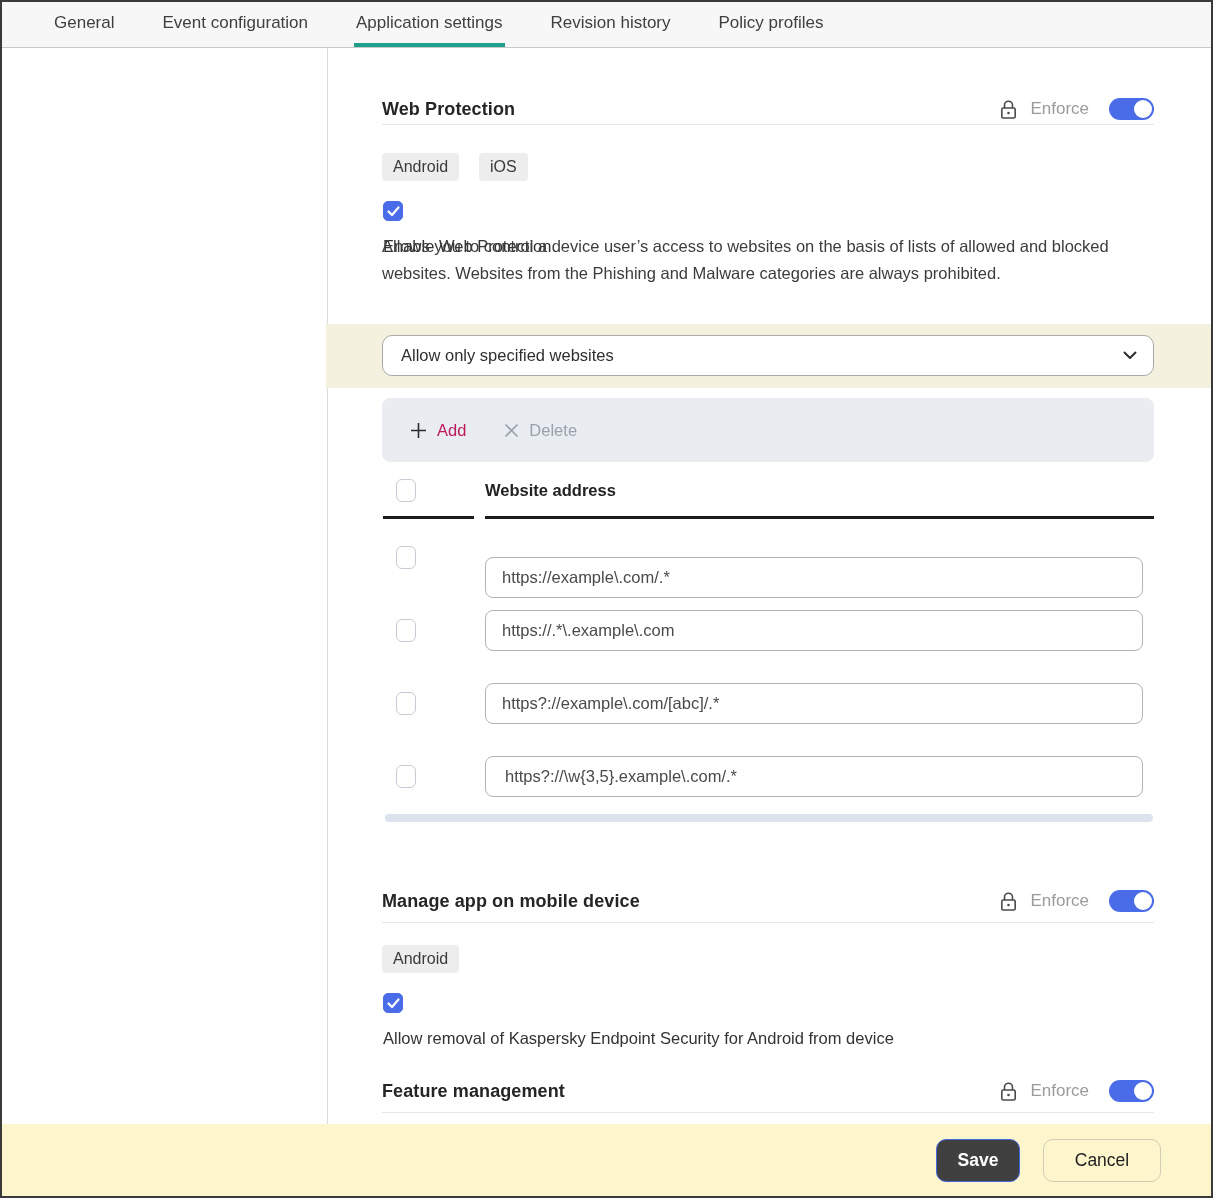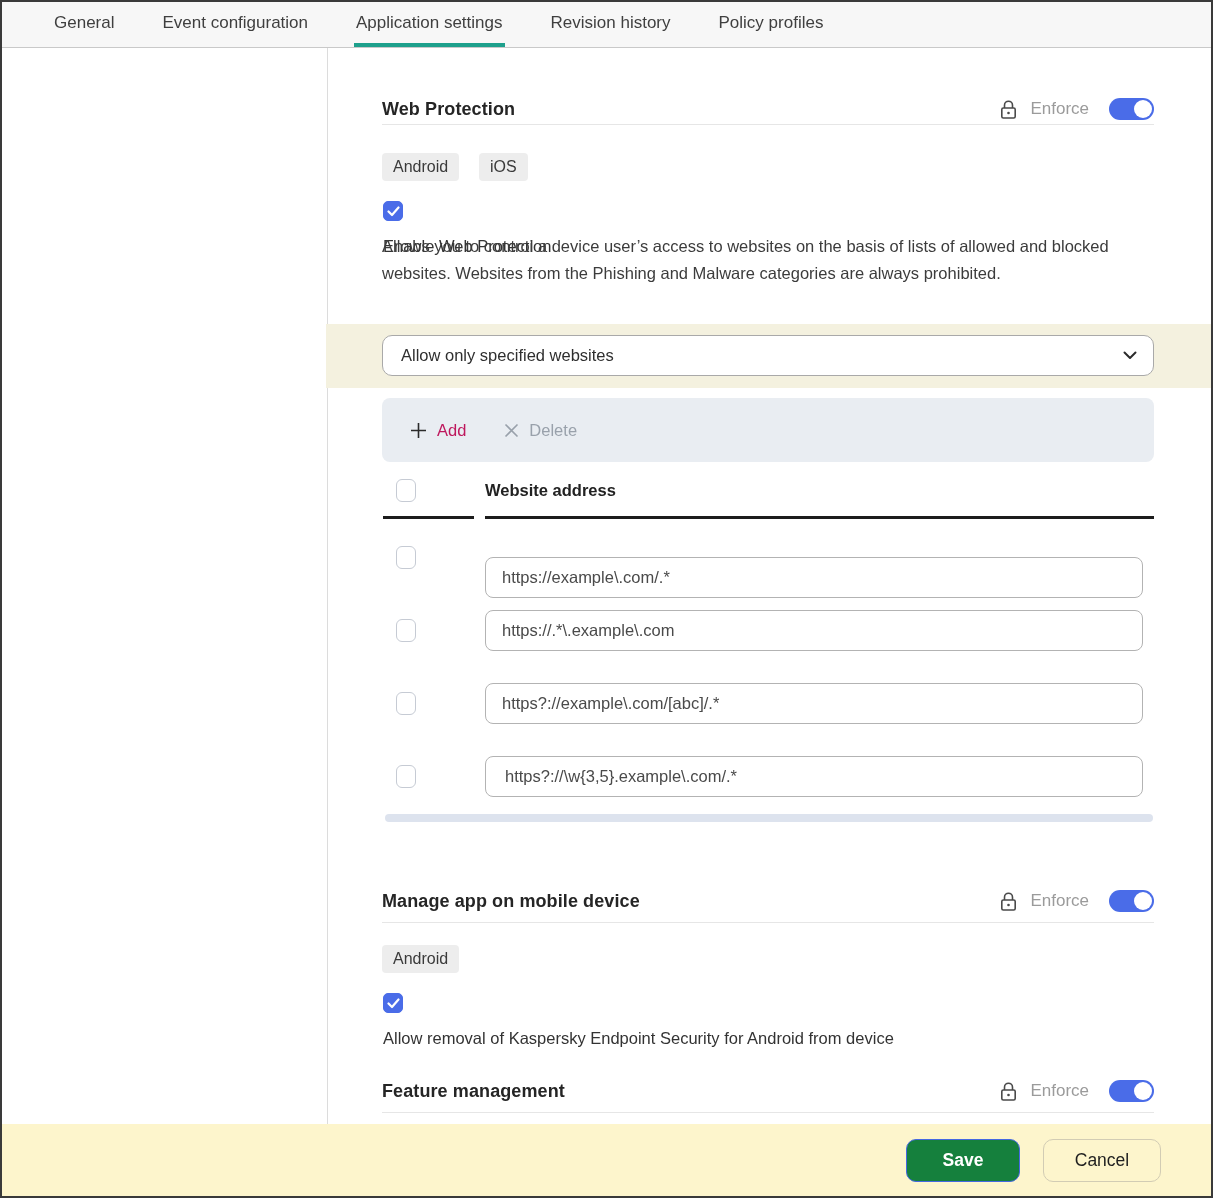--- a/index.html
+++ b/index.html
@@ -47,21 +47,21 @@
   
   .col-header{position:absolute;font-size:16.5px;font-weight:700;color:#222;}
   .thick{position:absolute;height:3px;background:#1c1c1c;}
   .row-cb{position:absolute;}
   .row-input{position:absolute;width:658px;height:41px;box-sizing:border-box;border:1px solid #b3b3b3;border-radius:8px;padding:0 14px 0 16px;font-family:"Liberation Sans",sans-serif;font-size:16.5px;color:#4a4a4a;background:#fff;outline:none;}
   .hscroll{position:absolute;left:383px;top:812px;width:768px;height:8px;border-radius:4px;background:#dde3ee;cursor:pointer;}
 
   
   .footer{position:absolute;left:0;right:0;bottom:0;height:72px;background:#fdf5cc;display:flex;align-items:center;justify-content:flex-end;gap:23px;padding-right:50px;box-sizing:border-box;}
   .btn{height:43px;border-radius:10px;font-family:"Liberation Sans",sans-serif;font-size:17.5px;cursor:pointer;}
-  .btn.save{width:114px;background:#15803d;border:1px solid #4568e2;color:#fff;font-weight:700;}
+  .btn.save{width:84px;background:#404040;border:1px solid #4568e2;color:#fff;font-weight:700;}
   .btn.cancel{width:118px;background:transparent;border:1px solid #d2ccb4;color:#1f1f1f;}
 
   svg{display:block;}
 </style>
 </head>
 <body>
 
 <div class="window">
 
   <div class="tabbar">

